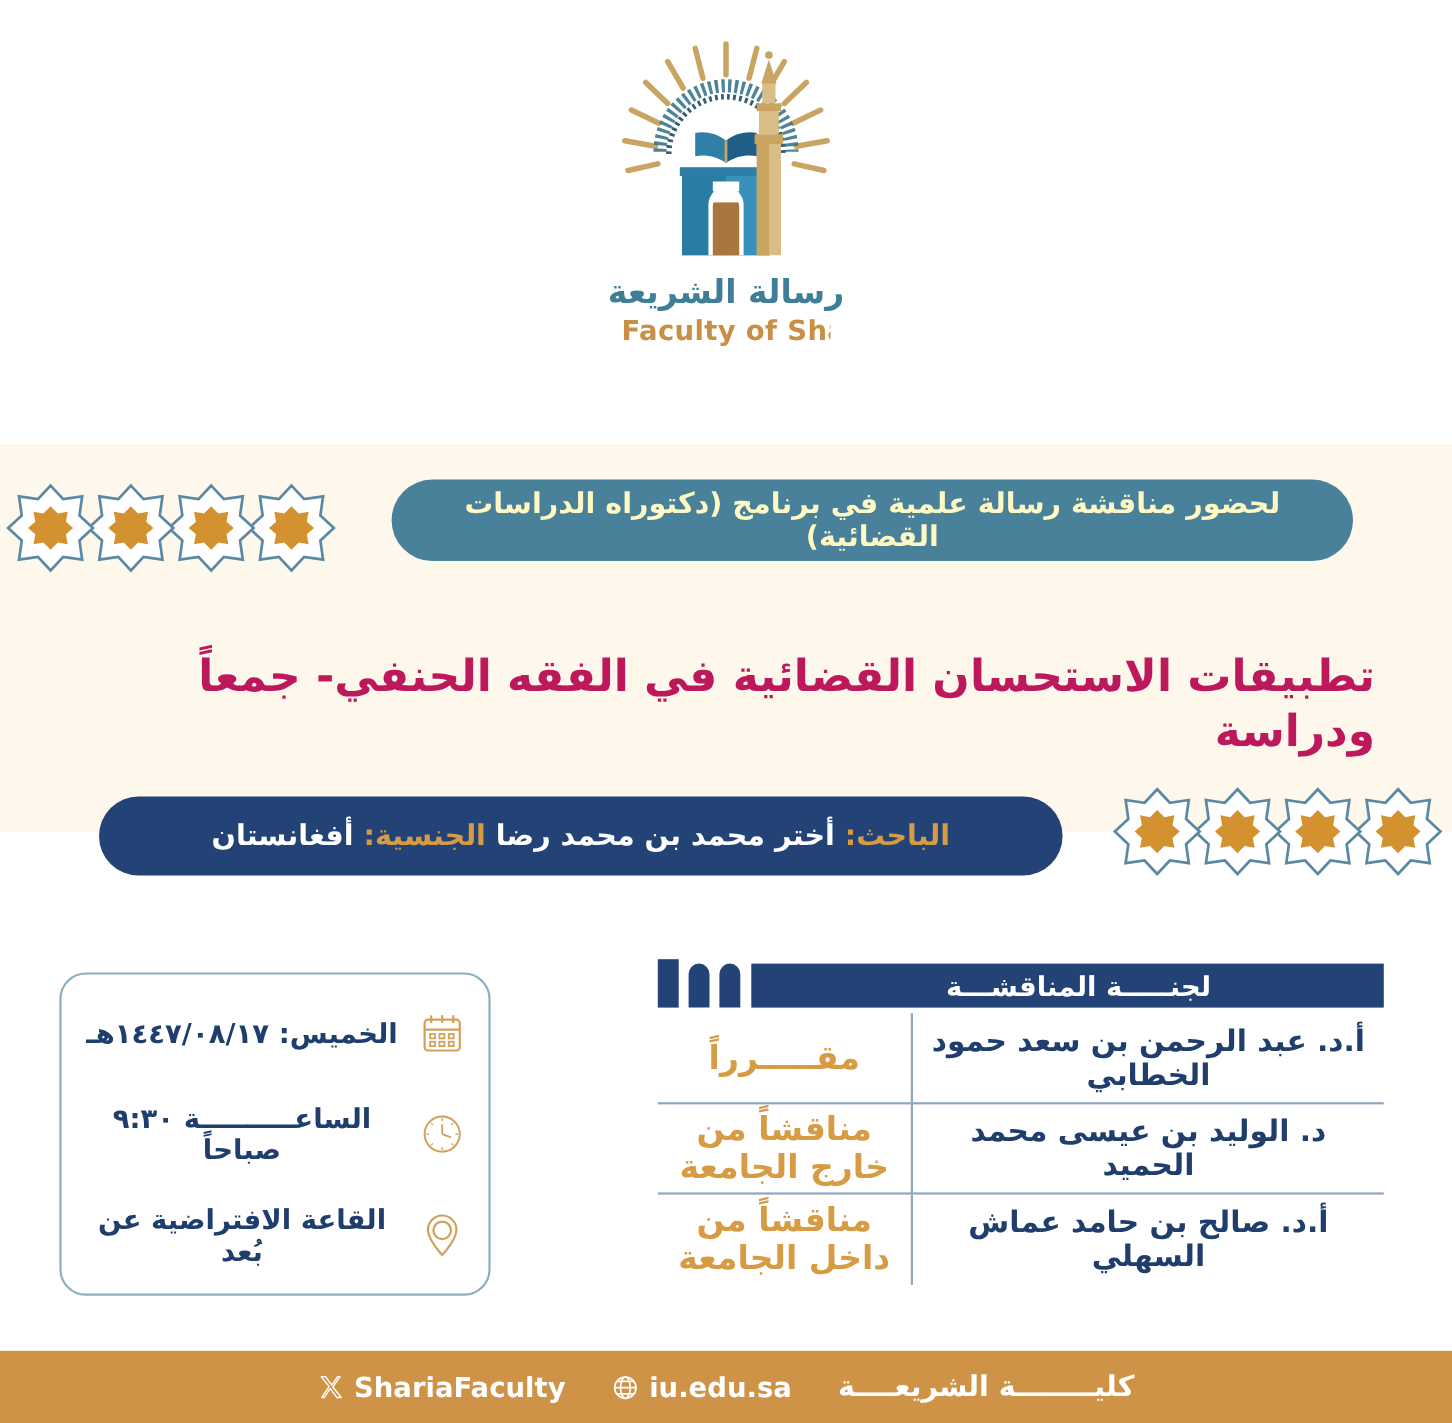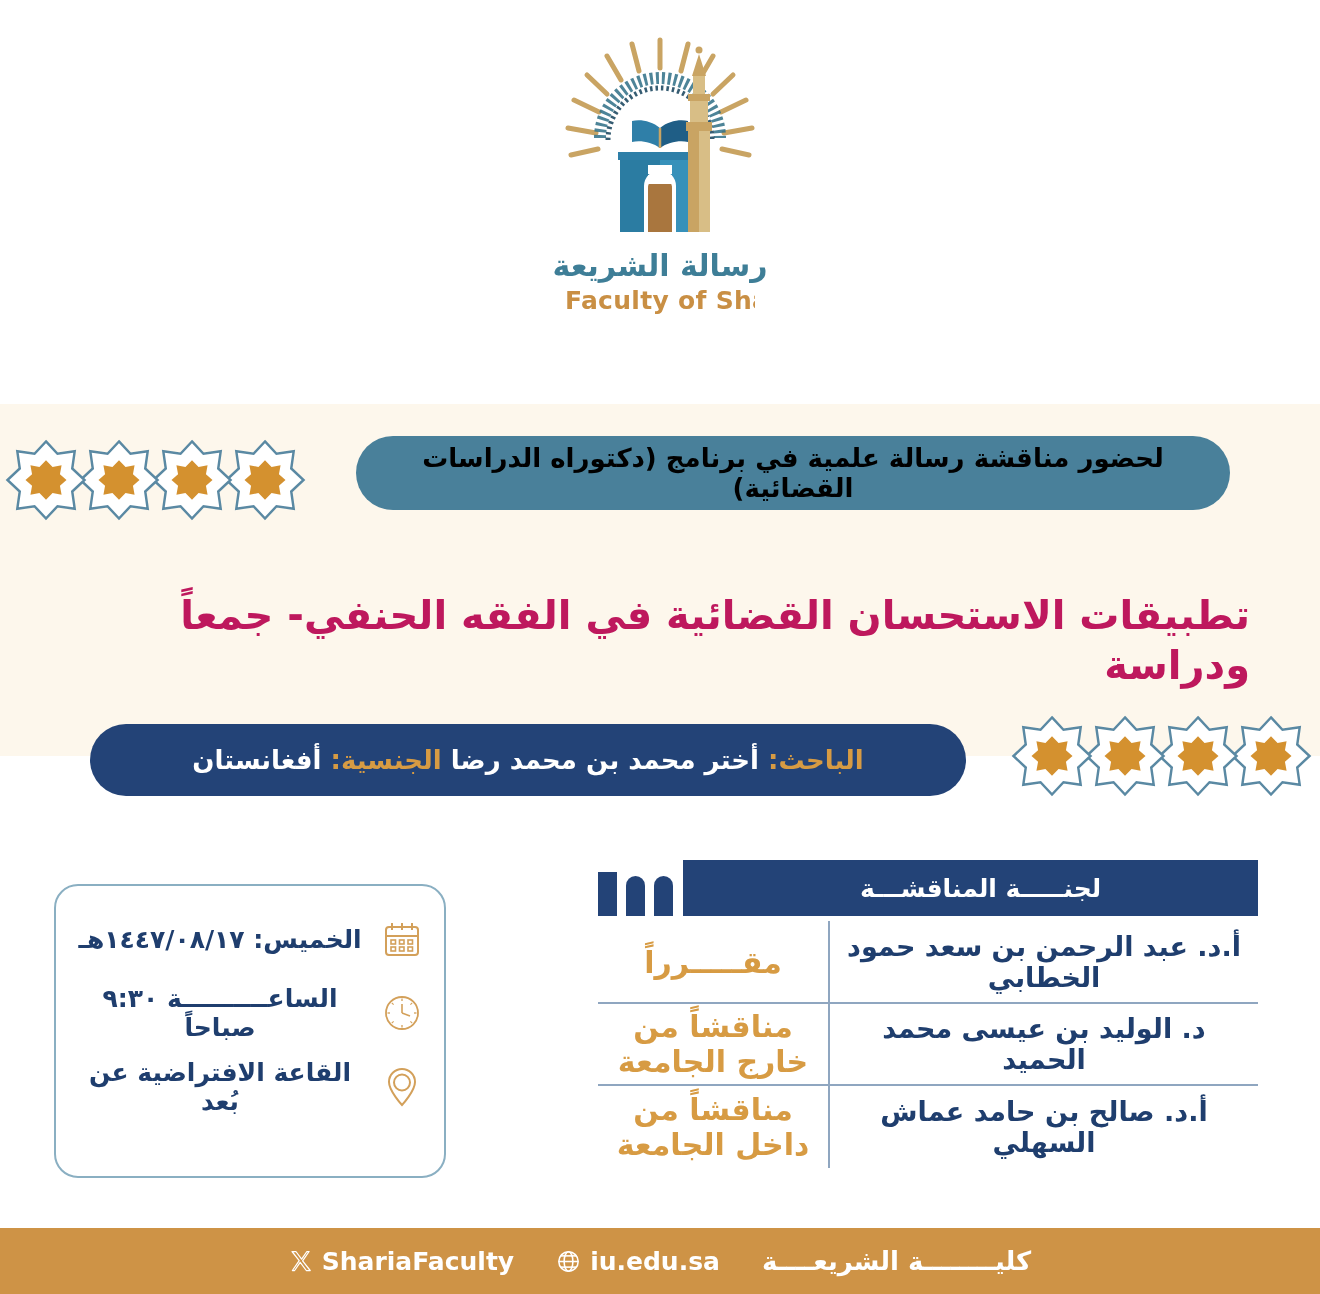--- a/index.html
+++ b/index.html
@@ -90,21 +90,21 @@
     position:absolute;
     top:436px;
     left:356px;
     width:874px;
     height:74px;
     background:#49809A;
     border-radius:37px;
     display:flex;
     align-items:center;
     justify-content:center;
-    color:#000000;
+    color:#fef9c3;
     font-size:26px;
     font-weight:700;
     padding:16px 26px;
     text-align:center;
     direction:rtl;
   }
 
   
   .thesis-title {
     position:absolute;
@@ -150,21 +150,21 @@
   }
   .committee-head {
     display:flex;
     align-items:flex-end;
     justify-content:flex-start;
     height:44px;
     gap:10px;
   }
   .committee-bar {
     background:#234377;
-    height:56px;
+    height:40px;
     flex:1 1 auto;
     display:flex;
     align-items:center;
     justify-content:center;
     color:#ffffff;
     font-size:25px;
     font-weight:700;
     letter-spacing:.5px;
     padding-left:20px;
   }
@@ -210,21 +210,21 @@
     top:884px;
     left:54px;
     width:392px;
     height:294px;
     border:2px solid #8AAFC2;
     border-radius:24px;
     background:#ffffff;
     direction:rtl;
     display:flex;
     flex-direction:column;
-    justify-content:flex-start;
+    justify-content:space-between;
     padding:16px 20px;
   }
   .d-row {
     display:flex;
     align-items:center;
     gap:16px;
     height:74px;
   }
   .d-icon { flex:0 0 44px; width:44px; height:44px; }
   .d-icon svg { display:block; width:100%; height:100%; }

